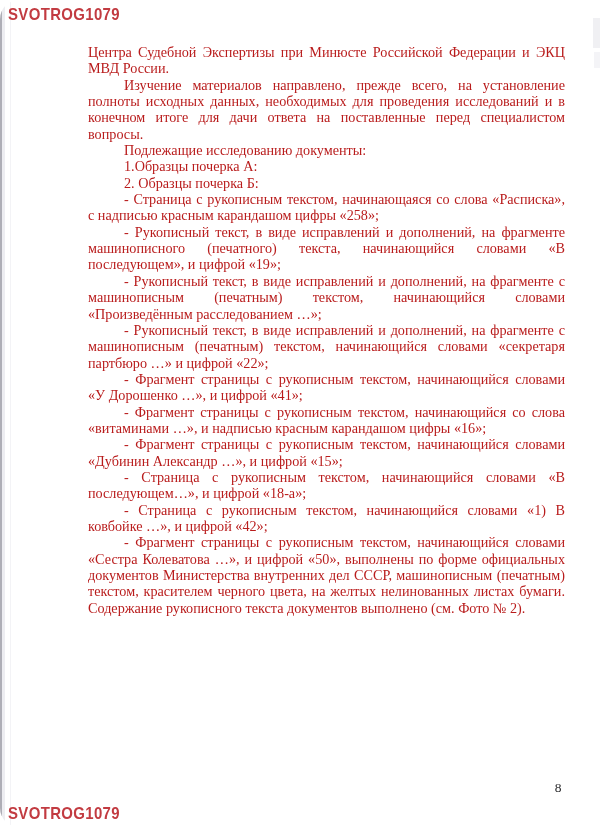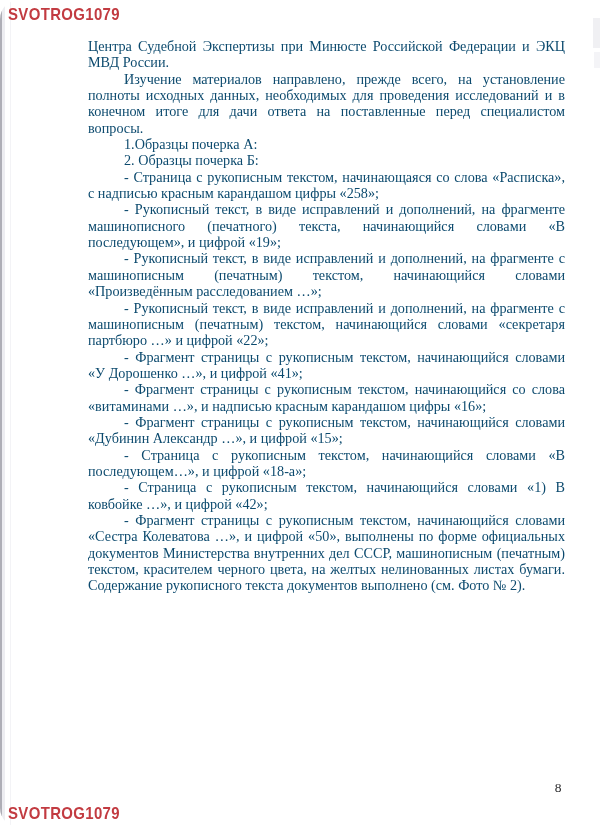--- a/index.html
+++ b/index.html
@@ -29,23 +29,23 @@
     letter-spacing:0.4px;
     transform:scaleX(0.88);
     transform-origin:left center;
     white-space:nowrap;
   }
   .watermark.top { top:5px; }
   .watermark.bottom { top:804px; }
 
   #doc {
     position:absolute;
-    left:88px; top:38px;
+    left:88px; top:44px;
     width:477px;
-    color:#0c4a6e;
+    color:#b91c1c;
     font-size:14.2px;
     line-height:16.35px;
     text-align:justify;
   }
   #doc p { margin:0; padding:0; }
   #doc p.indent { text-indent:36px; }
   #doc b { font-weight:normal; }
 
   .page-number {
     position:absolute;
@@ -65,20 +65,21 @@
   <div class="edge-left-light"></div>
   <div class="edge-left-faint"></div>
   <div class="edge-right-smudge1"></div>
   <div class="edge-right-smudge2"></div>
 
   <div class="watermark top">SVOTROG1079</div>
 
   <div id="doc">
     <p>Центра Судебной Экспертизы при Минюсте Российской Федерации и ЭКЦ МВД России.</p>
     <p class="indent">Изучение материалов направлено, прежде всего, на установление полноты исходных данных, необходимых для проведения исследований и в конечном итоге для дачи ответа на поставленные перед специалистом вопросы.</p>
+    <p class="indent">Подлежащие исследованию документы:</p>
     <p class="indent"><span>1.</span><b>Образцы почерка А:</b></p>
     <p class="indent"><span>2. </span><b>Образцы почерка Б:</b></p>
     <p class="indent">- Страница с рукописным текстом, начинающаяся со слова «Расписка», с надписью красным карандашом цифры «258»;</p>
     <p class="indent">- Рукописный текст, в виде исправлений и дополнений, на фрагменте машинописного (печатного) текста, начинающийся словами «В последующем», и цифрой «19»;</p>
     <p class="indent">- Рукописный текст, в виде исправлений и дополнений, на фрагменте с машинописным (печатным) текстом, начинающийся словами «Произведённым расследованием …»;</p>
     <p class="indent">- Рукописный текст, в виде исправлений и дополнений, на фрагменте с машинописным (печатным) текстом, начинающийся словами «секретаря партбюро …» и цифрой «22»;</p>
     <p class="indent">- Фрагмент страницы с рукописным текстом, начинающийся словами «У Дорошенко …», и цифрой «41»;</p>
     <p class="indent">- Фрагмент страницы с рукописным текстом, начинающийся со слова «витаминами …», и надписью красным карандашом цифры «16»;</p>
     <p class="indent">- Фрагмент страницы с рукописным текстом, начинающийся словами «Дубинин Александр …», и цифрой «15»;</p>
     <p class="indent">- Страница с рукописным текстом, начинающийся словами «В последующем…», и цифрой «18-а»;</p>

